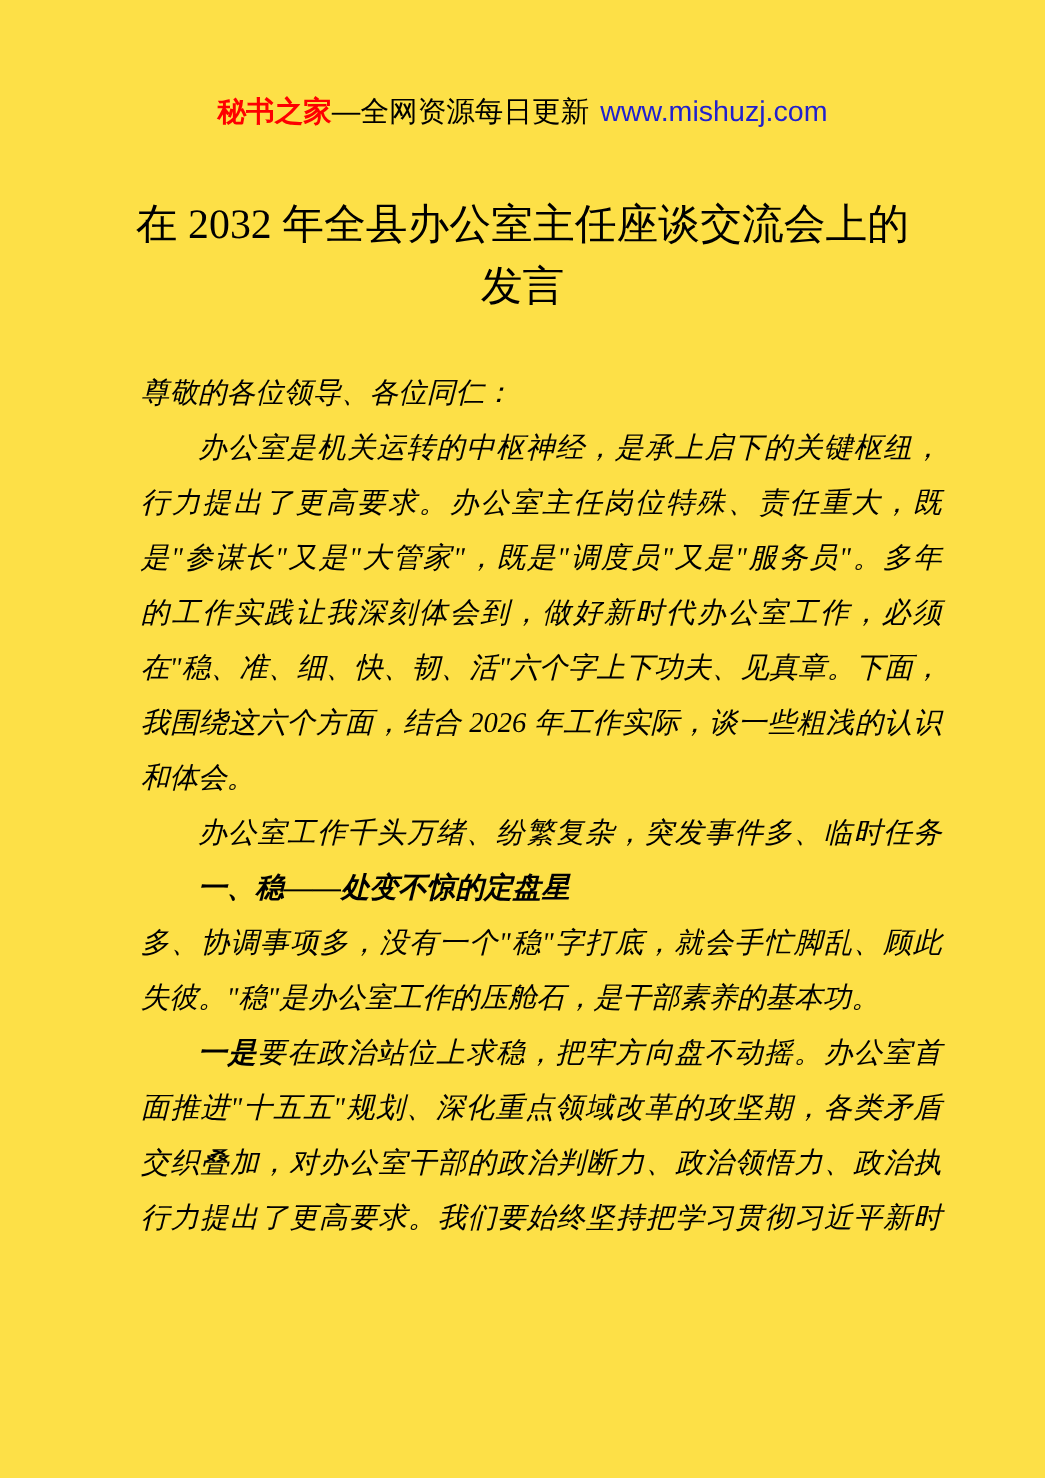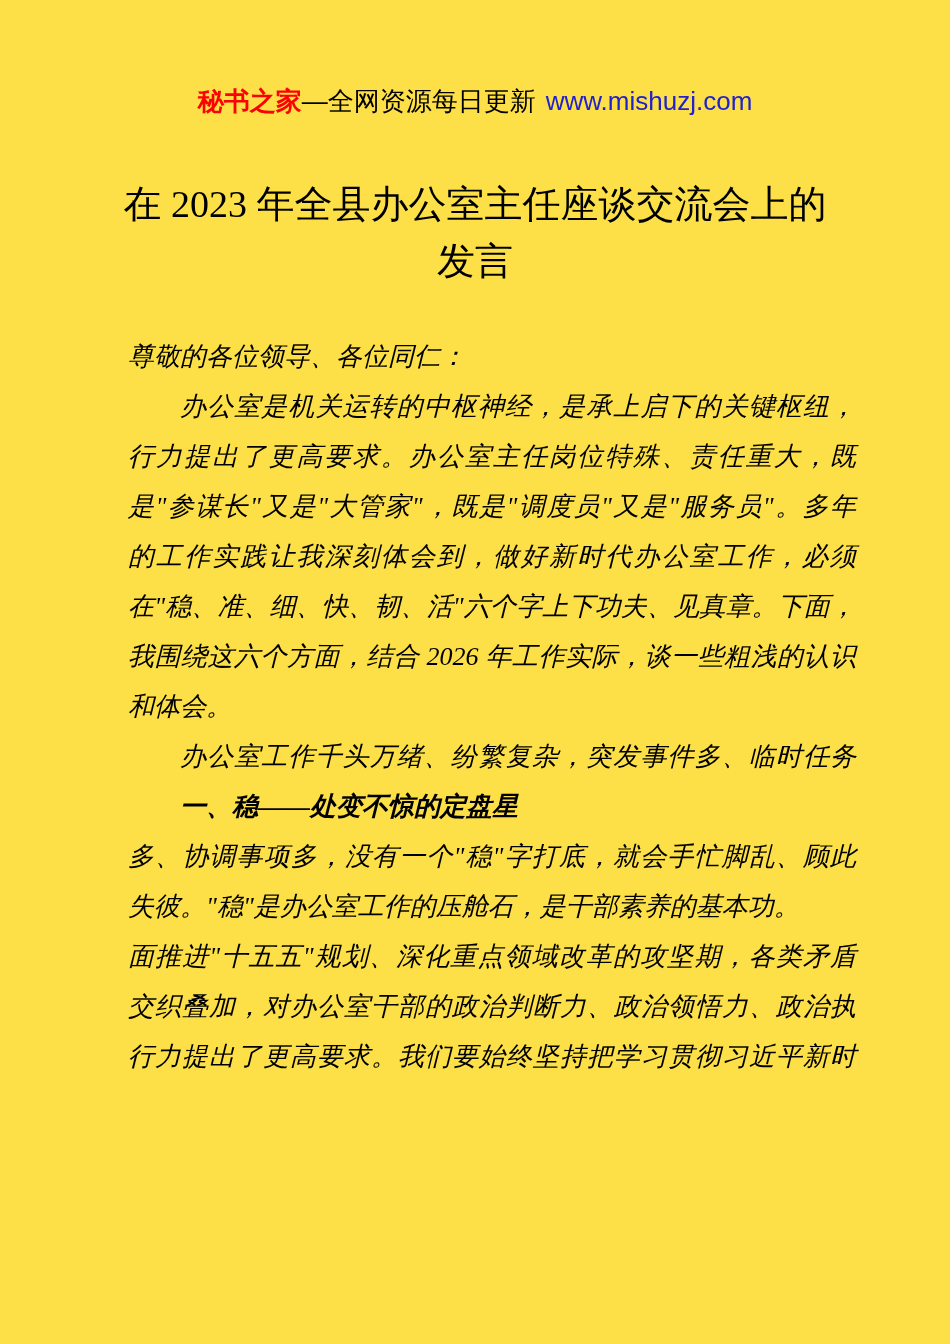--- a/index.html
+++ b/index.html
@@ -53,35 +53,36 @@
 </head>
 <body>
 
 <div class="page" style="background: #fde047; color: rgb(0, 0, 0);">
 
   <div class="site-header">
     <span class="brand" style="color: rgb(254, 0, 0);">秘书之家</span><span class="tagline" style="color: rgb(0, 0, 0);">—全网资源每日更新</span><span class="url" style="color: rgb(33, 33, 205);">www.mishuzj.com</span>
   </div>
 
   <div class="doc-title">
-      <div>在 2023 年全县办公室主任座谈交流会上的</div>
+      <div>在 2032 年全县办公室主任座谈交流会上的</div>
       <div>发言</div>
     </div>
 
   <div class="doc-body">
       <div class="bline pend"><span>尊敬的各位领导、各位同仁：</span></div>
       <div class="bline indent"><span>办公室是机关运转的中枢神经，是承上启下的关键枢纽，</span></div>
       <div class="bline"><span>行力提出了更高要求。办公室主任岗位特殊、责任重大，既</span></div>
       <div class="bline"><span>是"参谋长"又是"大管家"，既是"调度员"又是"服务员"。多年</span></div>
       <div class="bline"><span>的工作实践让我深刻体会到，做好新时代办公室工作，必须</span></div>
       <div class="bline"><span>在"稳、准、细、快、韧、活"六个字上下功夫、见真章。下面，</span></div>
       <div class="bline"><span>我围绕这六个方面，结合 2026 年工作实际，谈一些粗浅的认识</span></div>
       <div class="bline pend"><span>和体会。</span></div>
       <div class="bline indent"><span>办公室工作千头万绪、纷繁复杂，突发事件多、临时任务</span></div>
       <div class="bline indent pend"><span class="bold">一、稳——处变不惊的定盘星</span></div>
       <div class="bline"><span>多、协调事项多，没有一个"稳"字打底，就会手忙脚乱、顾此</span></div>
       <div class="bline pend"><span>失彼。"稳"是办公室工作的压舱石，是干部素养的基本功。</span></div>
+      <div class="bline indent"><span class="bold">一是</span><span>要在政治站位上求稳，把牢方向盘不动摇。办公室首</span></div>
       <div class="bline"><span>面推进"十五五"规划、深化重点领域改革的攻坚期，各类矛盾</span></div>
       <div class="bline"><span>交织叠加，对办公室干部的政治判断力、政治领悟力、政治执</span></div>
       <div class="bline"><span>行力提出了更高要求。我们要始终坚持把学习贯彻习近平新时</span></div>
     </div>
 
 </div>
 
 </body></html>

